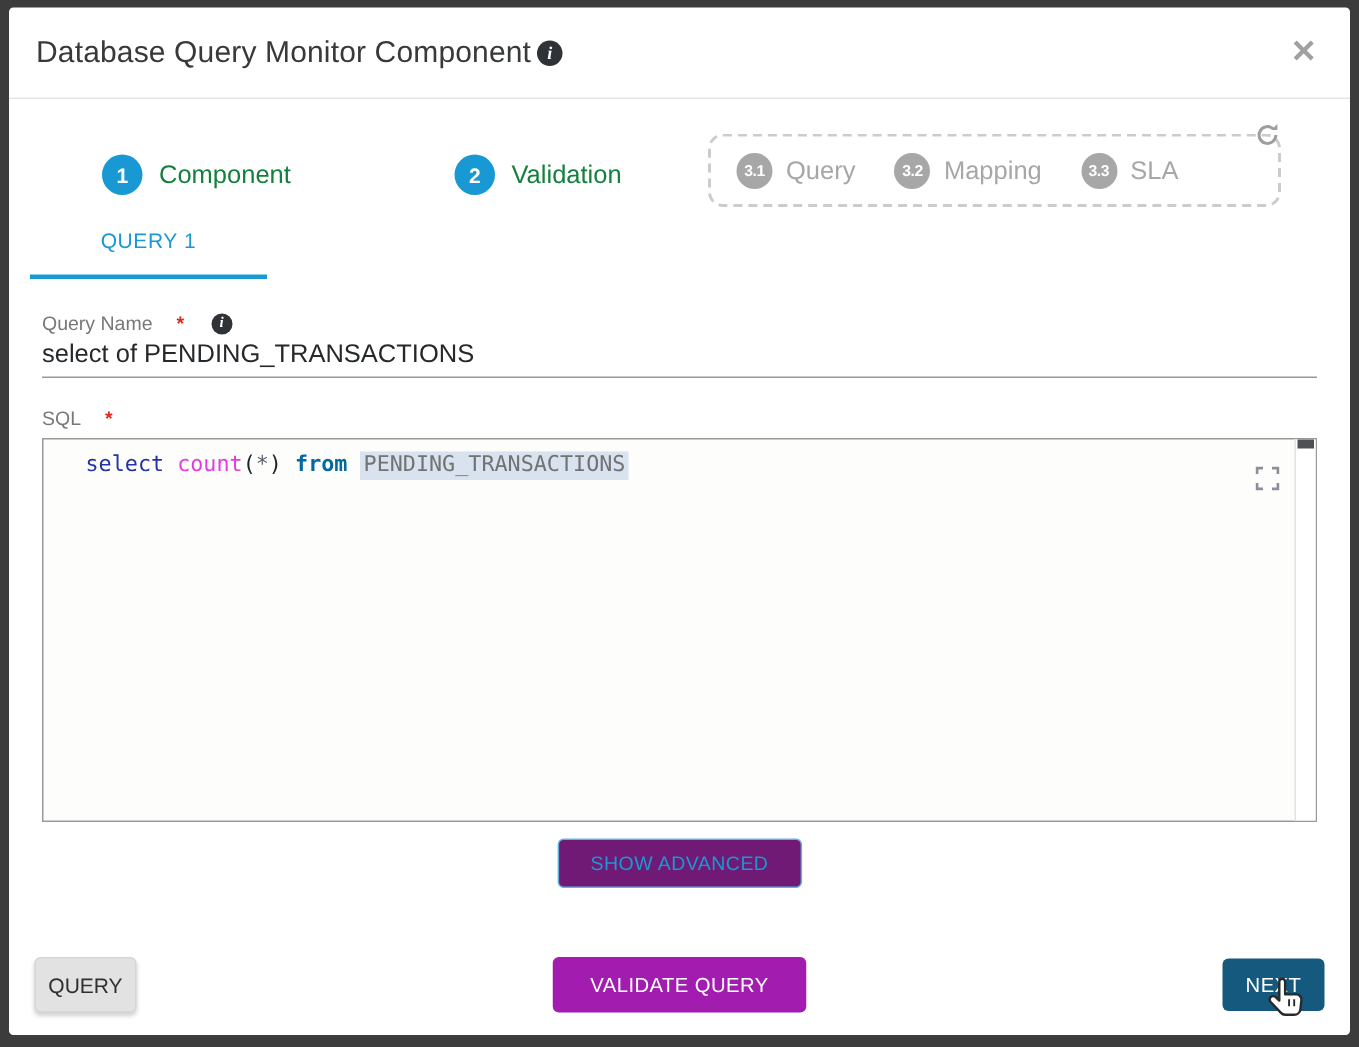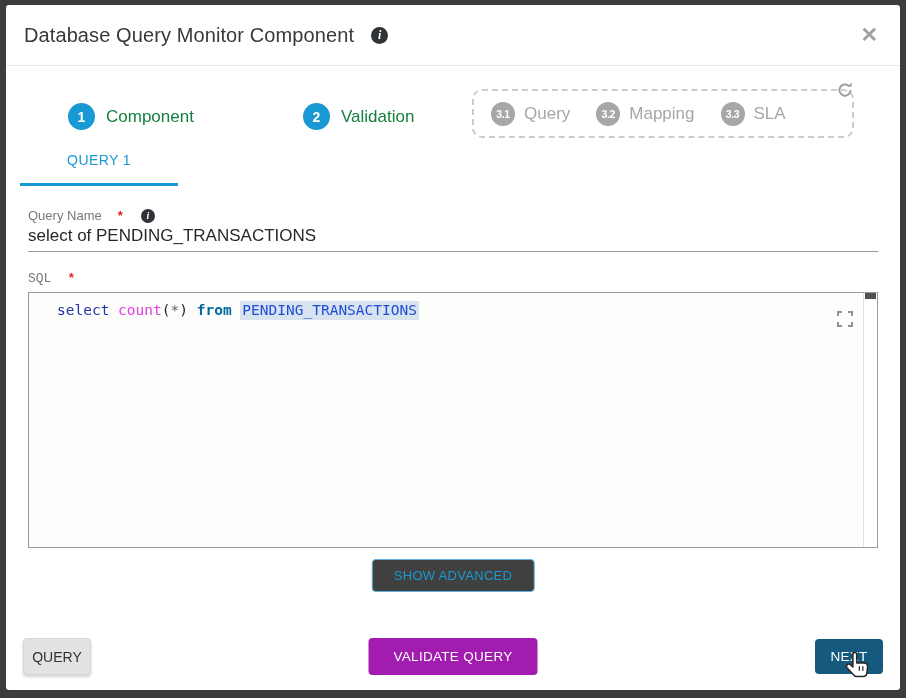--- a/index.html
+++ b/index.html
@@ -17,21 +17,21 @@
     position:relative;
     width:894px; height:685px;
     background:#ffffff;
     border-radius:3px;
     overflow:hidden;
   }
   
   .header {
     position:absolute; top:0; left:0; right:0; height:61px;
     border-bottom:1px solid #e6e6e6;
-    display:flex; align-items:center; padding-left:18px; gap:17px;
+    display:flex; align-items:center; padding-left:18px; gap:4px;
   }
   .title { font-size:20px; color:#37393b; font-weight:500; letter-spacing:.1px; }
   .info-icon {
     display:inline-flex; align-items:center; justify-content:center;
     width:17px; height:17px; border-radius:50%;
     background:#2f3337; color:#fff;
     font-family:"Liberation Serif", serif; font-weight:700; font-style:italic;
     font-size:12px; line-height:1;
   }
   .close-btn {
@@ -79,52 +79,52 @@
   .field { position:absolute; left:22px; right:22px; }
   .field-label { font-size:13px; color:#77787b; display:flex; align-items:center; gap:16px; }
   .required-mark { color:#e0251b; font-weight:700; }
   .info-icon.small { width:14px; height:14px; font-size:10px; margin-left:2px; }
   .query-name-field { top:203px; }
   .query-name-value {
     font-size:17px; color:#26292c; margin-top:3px; padding-bottom:5px;
     border-bottom:1px solid #989898;
     cursor:text;
   }
-  .sql-label-row { position:absolute; left:22px; top:266px;font-family:Liberation Mono, monospace; }
+  .sql-label-row { position:absolute; left:22px; top:266px; }
   
   .editor {
     position:absolute; left:22px; top:287px; width:850px; height:256px;
     border:1px solid #9a9a9a; background:#fdfdfb;
     cursor:text;
   }
   .code-line {
     font-family:"DejaVu Sans Mono", monospace;
     font-size:14.5px; line-height:21px;
     padding:7px 0 0 28px;
     white-space:pre;
   }
   .code-line span { white-space:pre; }
   .tk-kw  { color:#2434a6; }
   .tk-fn  { color:#e23ce2; }
   .tk-br  { color:#1f2328; }
   .tk-st  { color:#5b6470; }
   .tk-kw2 { color:#0369a1;font-weight:bold; }
-  .tk-tb  { color:#1d4ed8; background:#d9e2ef; padding:1px 2px 2px 2px; }
+  .tk-tb  { color:#737373; background:#d9e2ef; padding:1px 2px 2px 2px; }
   .expand-icon { position:absolute; top:18px; right:24px; width:16px; height:16px; cursor:pointer; }
   .editor-scrollbar {
     position:absolute; top:0; right:0; bottom:0; width:14px;
     background:#ffffff; border-left:1px solid #e2e2e2;
   }
   .editor-scroll-thumb {
     position:absolute; top:0; left:1px; right:1px; height:6px; background:#4d5156;
   }
   
   .show-advanced-btn {
     position:absolute; top:554px; left:50%; transform:translateX(-50%);
-    background:#404040; border:1px solid #5fb3de; border-radius:4px;
+    background:#701a75; border:1px solid #5fb3de; border-radius:4px;
     color:#1999d3; font-size:13px; letter-spacing:.3px;
     padding:8px 21px; cursor:pointer; white-space:nowrap;
     font-family:"Liberation Sans", sans-serif;
   }
   .back-btn {
     position:absolute; left:17px; top:633px; width:68px; height:37px;
     background:#e2e2e2; border:1px solid #d6d6d6; border-radius:4px;
     color:#303030; font-size:14px; cursor:pointer;
     box-shadow:0 2px 3px rgba(0,0,0,.18);
     font-family:"Liberation Sans", sans-serif;

